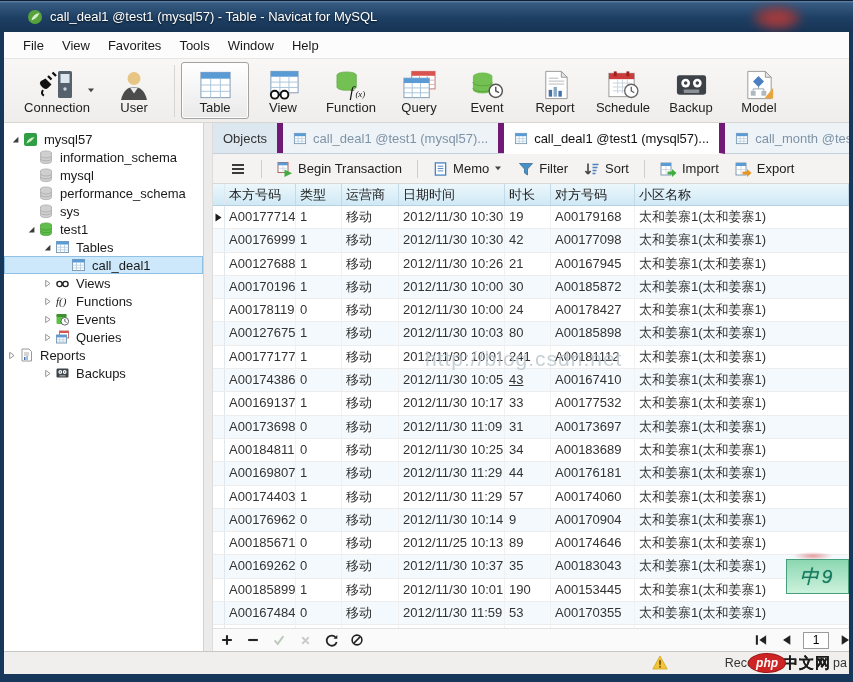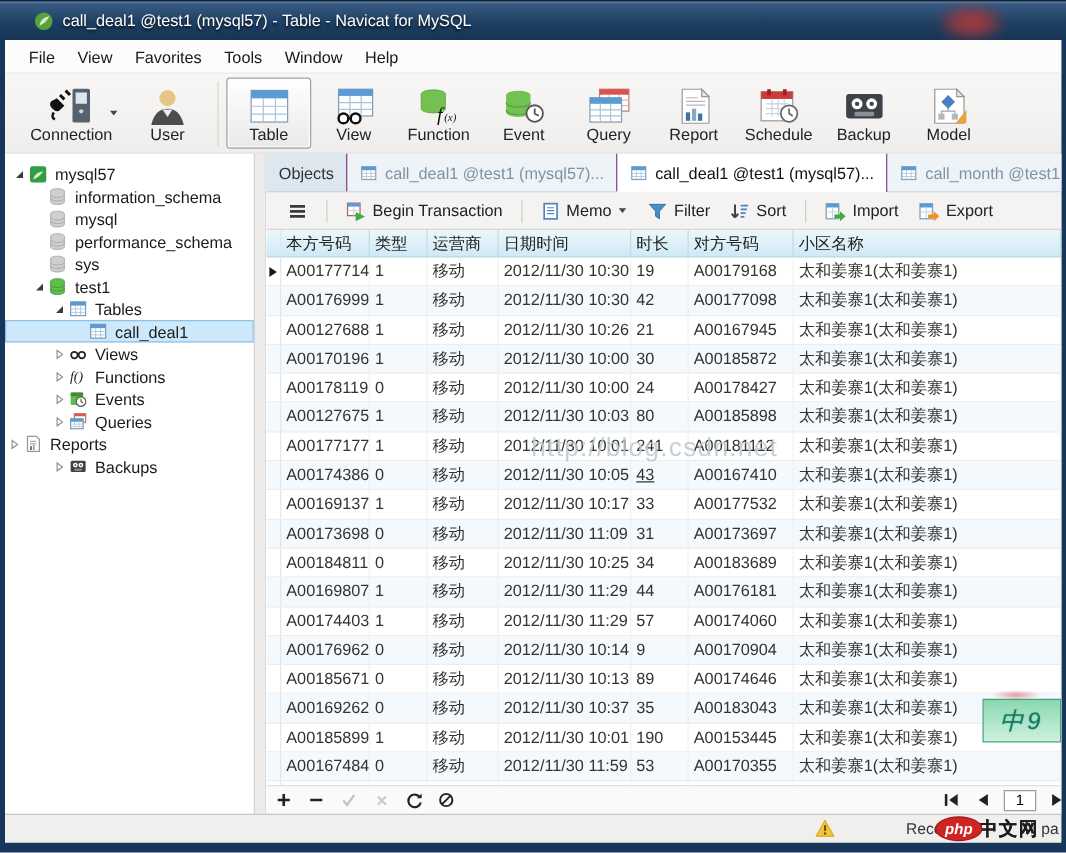--- a/index.html
+++ b/index.html
@@ -42,21 +42,21 @@
   .tree-item{height:18px;display:flex;align-items:center;white-space:nowrap;}
   .tw{width:15px;flex:none;display:flex;justify-content:center;align-items:center;}
   .ti{width:17px;height:14px;flex:none;margin-right:4px;display:flex;align-items:center;}
   .tree-item.selected{background:#cde8fa;outline:1px solid #8fc1e6;outline-offset:-1px;}
   .splitter{width:8px;background:#ecebe9;border-right:1px solid #dcdcdc;flex:none;}
   .content{flex:1;display:flex;flex-direction:column;min-width:0;background:#fff;}
   
   .tabbar{height:30px;background:#dde7f0;display:flex;align-items:stretch;
     border-bottom:1px solid #c4d1dd;flex:none;}
   .tab{display:flex;align-items:center;gap:6px;padding:0 10px;font-size:13px;color:#333;
-    border-right:1px solid #701a75;white-space:nowrap;overflow:hidden;}
+    border-right:6px solid #701a75;white-space:nowrap;overflow:hidden;}
   .tab.inactive{background:#eef3f8;color:#7e93a5;}
   .tab.active{background:#fff;color:#111;margin-bottom:-1px;border-bottom:1px solid #fff;}
   .tab.last{flex:1;min-width:0;border-right:none;}
   
   .obj-toolbar{height:29px;background:#f4f3f1;border-bottom:1px solid #dad8d4;display:flex;
     align-items:center;padding-left:10px;gap:2px;font-size:13px;color:#222;flex:none;}
   .ob-btn{display:flex;align-items:center;gap:5px;padding:3px 7px;}
   .ob-sep{width:1px;height:18px;background:#d0cec9;margin:0 6px;flex:none;}
   
   .grid{flex:1;position:relative;overflow:hidden;background:#fff;}
@@ -185,41 +185,41 @@
               <path d="M3 11 v6 c0 2 4.5 3.5 10 3.5 s10-1.5 10-3.5 v-6" fill="#74c153" stroke="#5aa13c" stroke-width=".6"></path>
               <text x="16" y="27" font-style="italic" font-size="16" font-family="Liberation Serif,serif" fill="#111">f</text>
               <text x="22" y="27" font-size="9" font-style="italic" font-family="Liberation Serif,serif" fill="#111">(x)</text>
             </svg>
           </span>
           <span>Function</span>
         </div>
         <div class="tb-btn">
           <span class="icn">
             <svg width="35" height="30" viewBox="0 0 36 30">
-              <ellipse cx="13" cy="6" rx="10" ry="3.8" fill="#74c153"></ellipse>
-              <path d="M3 6 v14 c0 2.1 4.5 3.8 10 3.8 s10-1.7 10-3.8 V6" fill="#74c153"></path>
-              <path d="M3 12 c0 2.1 4.5 3.8 10 3.8 s10-1.7 10-3.8 M3 18 c0 2.1 4.5 3.8 10 3.8 s10-1.7 10-3.8" stroke="#5aa13c" fill="none"></path>
-              <circle cx="26.5" cy="21" r="6.8" fill="#fff" stroke="#555" stroke-width="1.5"></circle>
-              <path d="M26.5 16.8 v4.4 l3.4 1.6" stroke="#555" stroke-width="1.5" fill="none"></path>
-            </svg>
-          </span>
-          <span>Event</span>
-        </div>
-        <div class="tb-btn">
-          <span class="icn">
-            <svg width="35" height="30" viewBox="0 0 36 30">
               <rect x="10" y="1" width="24" height="18" fill="#fff" stroke="#c07a76"></rect>
               <rect x="10" y="1" width="24" height="4.5" fill="#d9534f"></rect>
               <path d="M18 5.5 V19 M26 5.5 V19 M10 10 H34 M10 14.5 H34" stroke="#dcb4b2" fill="none"></path>
               <rect x="2" y="8" width="26" height="20" fill="#fff" stroke="#7f9cb6"></rect>
               <rect x="2" y="8" width="26" height="5" fill="#5b9bd5"></rect>
               <path d="M10.5 13 V28 M19 13 V28 M2 18 H28 M2 23 H28" stroke="#a9c4d9" fill="none"></path>
             </svg>
           </span>
           <span>Query</span>
+        </div>
+        <div class="tb-btn">
+          <span class="icn">
+            <svg width="35" height="30" viewBox="0 0 36 30">
+              <ellipse cx="13" cy="6" rx="10" ry="3.8" fill="#74c153"></ellipse>
+              <path d="M3 6 v14 c0 2.1 4.5 3.8 10 3.8 s10-1.7 10-3.8 V6" fill="#74c153"></path>
+              <path d="M3 12 c0 2.1 4.5 3.8 10 3.8 s10-1.7 10-3.8 M3 18 c0 2.1 4.5 3.8 10 3.8 s10-1.7 10-3.8" stroke="#5aa13c" fill="none"></path>
+              <circle cx="26.5" cy="21" r="6.8" fill="#fff" stroke="#555" stroke-width="1.5"></circle>
+              <path d="M26.5 16.8 v4.4 l3.4 1.6" stroke="#555" stroke-width="1.5" fill="none"></path>
+            </svg>
+          </span>
+          <span>Event</span>
         </div>
         <div class="tb-btn">
           <span class="icn">
             <svg width="35" height="30" viewBox="0 0 36 30">
               <path d="M8 1 h16 l6 6 v22 H8z" fill="#fff" stroke="#999"></path>
               <path d="M24 1 v6 h6z" fill="#e6e6e6" stroke="#999"></path>
               <path d="M11 8 h10 M11 11 h16 M11 14 h16" stroke="#b8b8b8" fill="none"></path>
               <rect x="11" y="20" width="3.5" height="7" fill="#4472a8"></rect>
               <rect x="16" y="17" width="3.5" height="10" fill="#8aa8c8"></rect>
               <rect x="21" y="21" width="3.5" height="6" fill="#4472a8"></rect>
@@ -736,21 +736,21 @@
                 <div class="g-cell" style="width: 106px;">2012/11/30 10:14</div>
                 <div class="g-cell" style="width: 46px;">9</div>
                 <div class="g-cell" style="width: 84px;">A00170904</div>
                 <div class="g-cell grow">太和姜寨1(太和姜寨1)</div>
               </div>
               <div class="g-row">
                 <div class="marker"></div>
                 <div class="g-cell" style="width: 71px;">A00185671</div>
                 <div class="g-cell" style="width: 46px;">0</div>
                 <div class="g-cell" style="width: 57px;">移动</div>
-                <div class="g-cell" style="width: 106px;">2012/11/30 10:13</div>
+                <div class="g-cell" style="width: 106px;">2012/11/25 10:13</div>
                 <div class="g-cell" style="width: 46px;">89</div>
                 <div class="g-cell" style="width: 84px;">A00174646</div>
                 <div class="g-cell grow">太和姜寨1(太和姜寨1)</div>
               </div>
               <div class="g-row">
                 <div class="marker"></div>
                 <div class="g-cell" style="width: 71px;">A00169262</div>
                 <div class="g-cell" style="width: 46px;">0</div>
                 <div class="g-cell" style="width: 57px;">移动</div>
                 <div class="g-cell" style="width: 106px;">2012/11/30 10:37</div>

